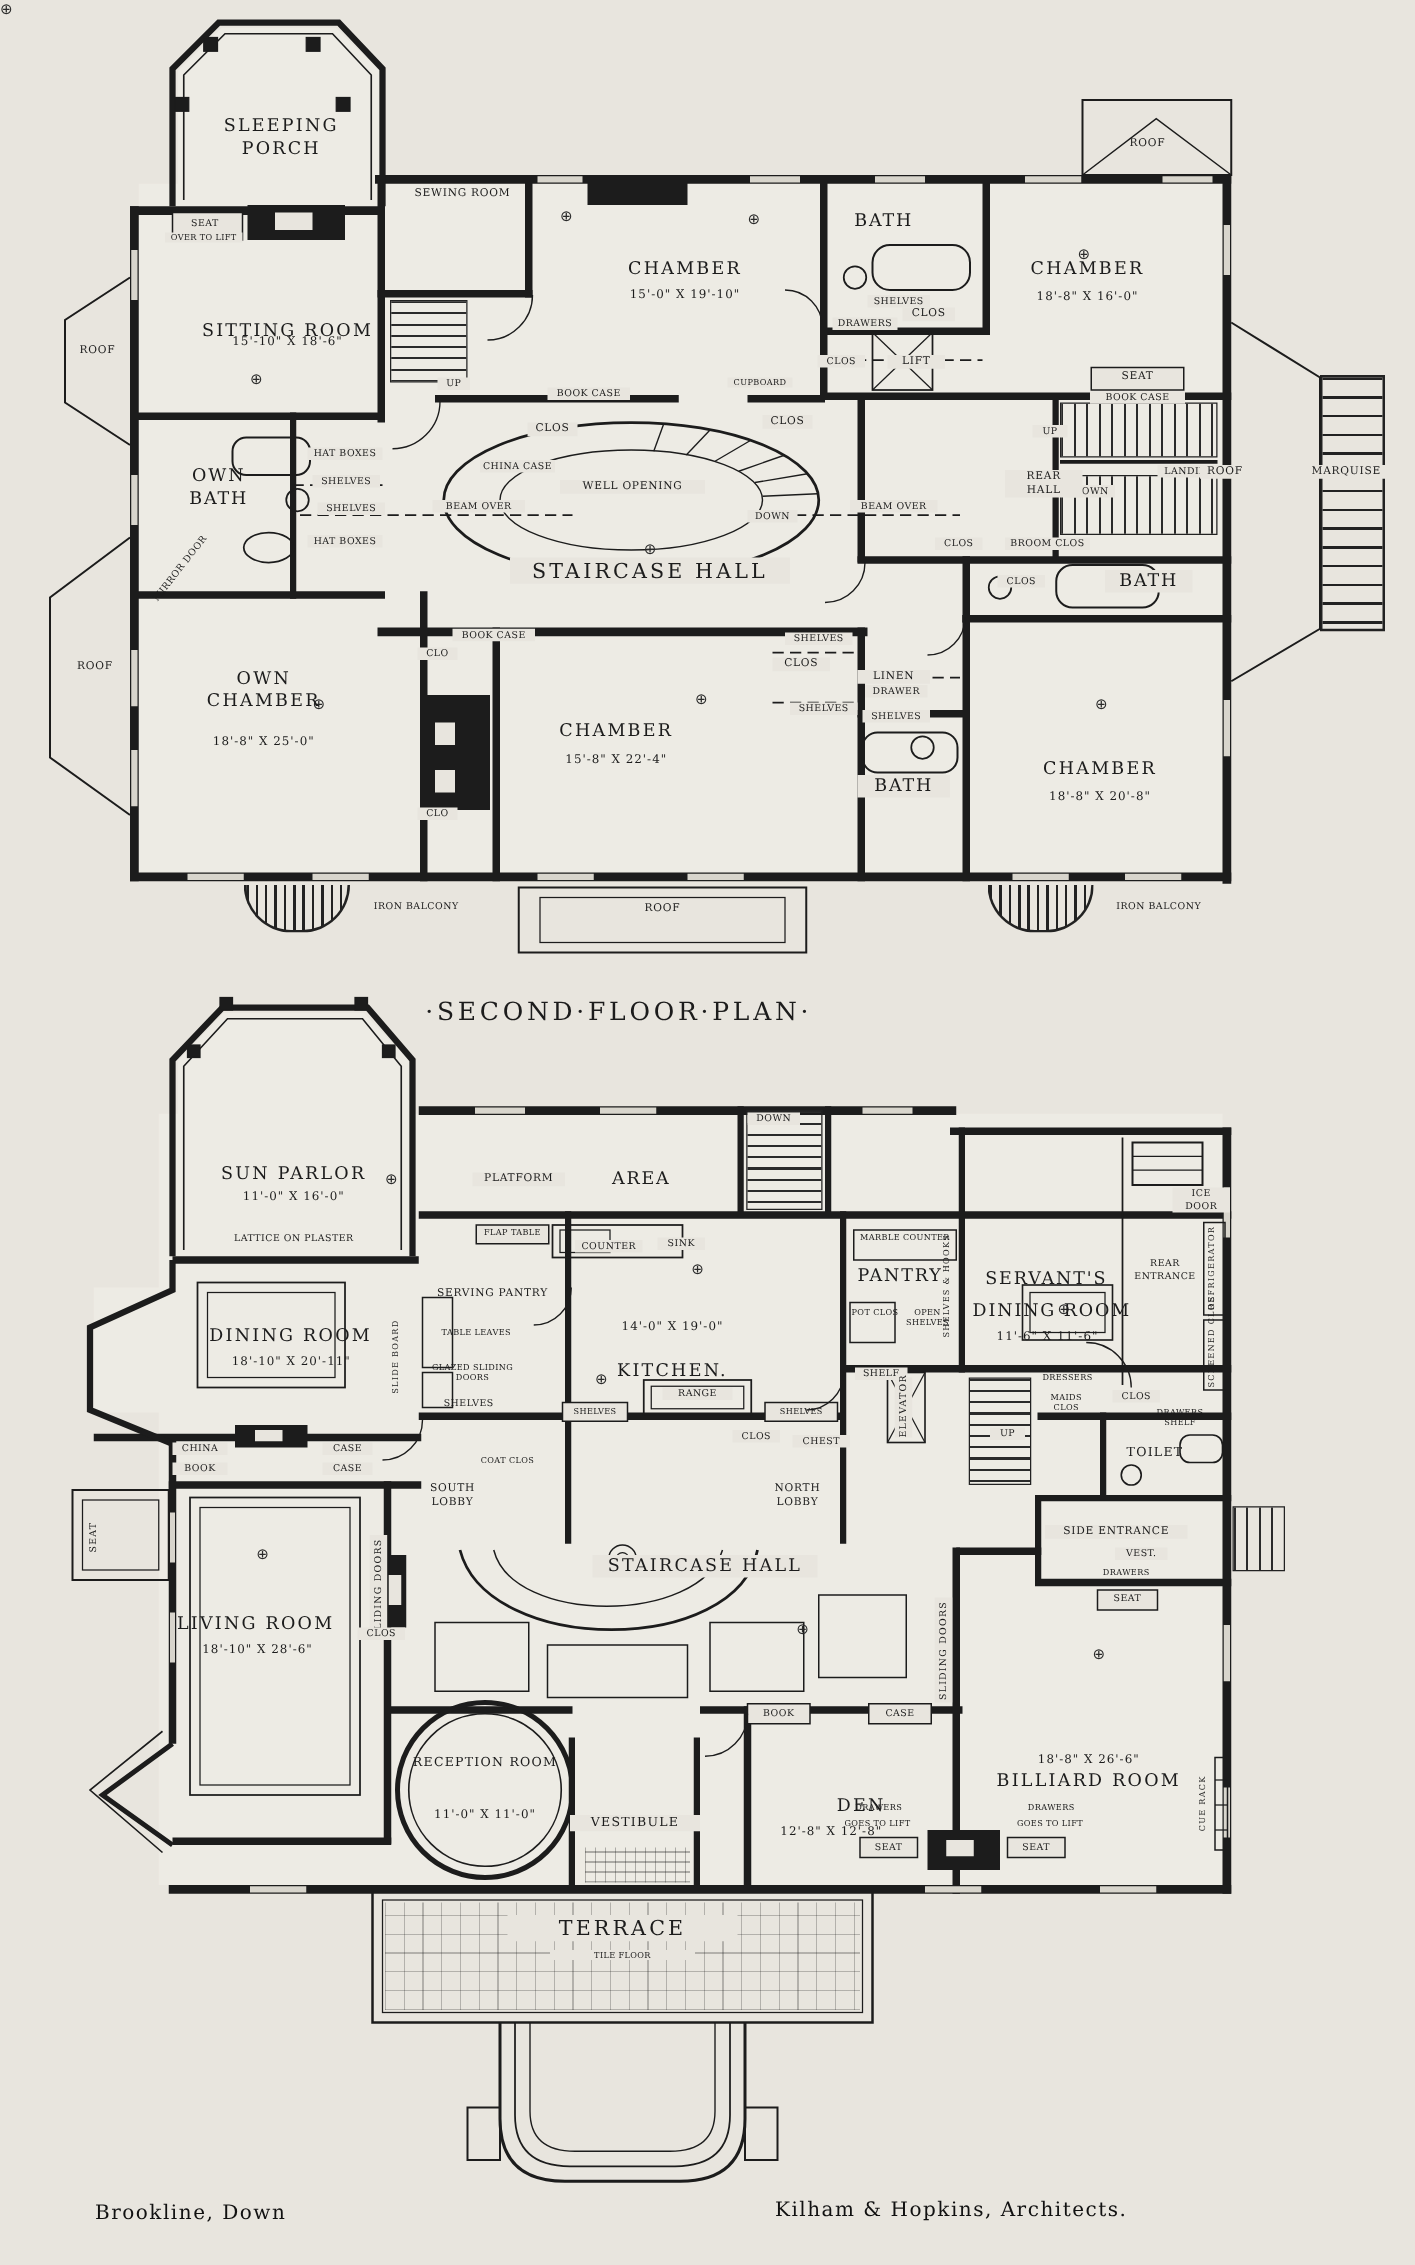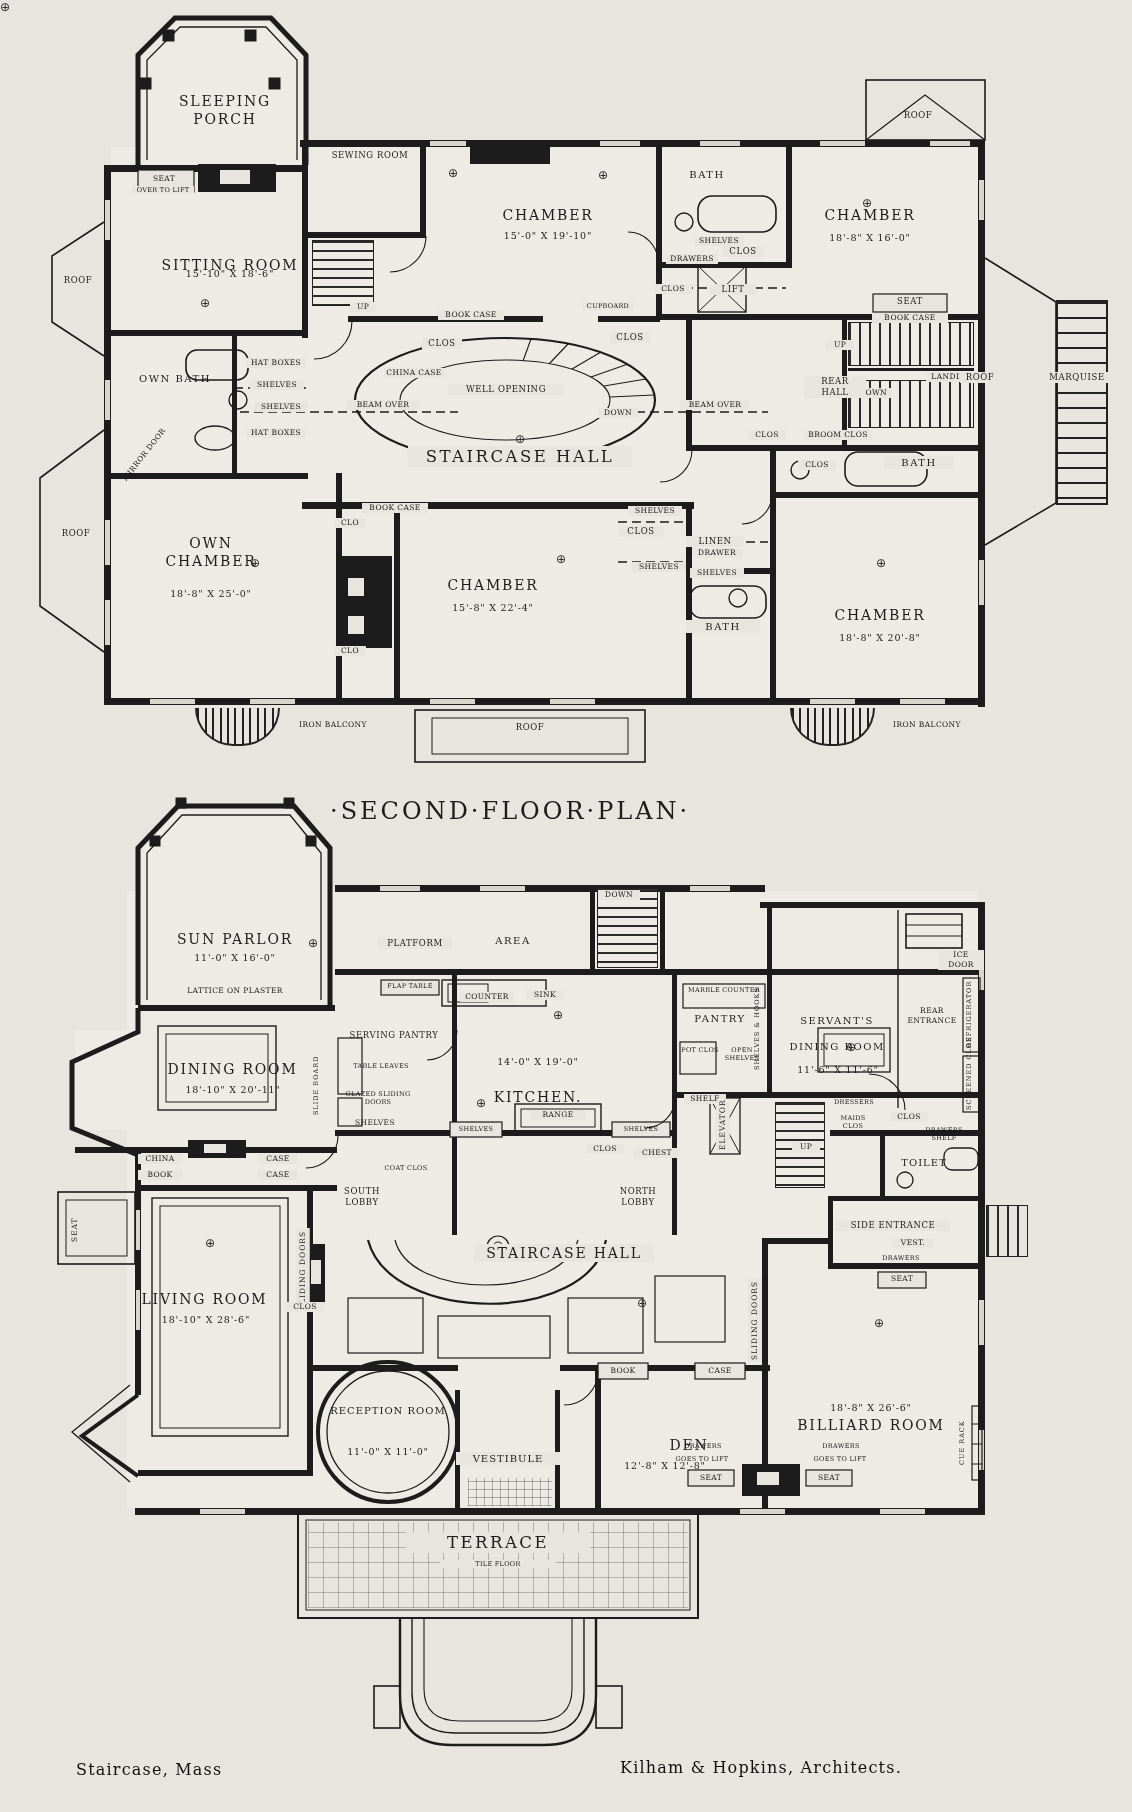--- a/index.html
+++ b/index.html
@@ -9,24 +9,24 @@
   .room{position:absolute;background:#edebe4}
   .w{position:absolute;background:#1c1c1c;display:block}
   .win{position:absolute;background:#d8d5cc;display:block}
   svg.lines{position:absolute;left:0;top:0;pointer-events:none}
   .lb{position:absolute;color:#1c1c1c;text-transform:uppercase;letter-spacing:1px;text-align:center;line-height:1.3;white-space:nowrap;z-index:5}
   .wr{white-space:normal}
   .f6{font-size:6.5px;letter-spacing:.3px}
   .f7{font-size:7.5px;letter-spacing:.4px}
   .f8{font-size:8.5px;letter-spacing:.6px}
   .f10{font-size:10px;letter-spacing:1px}
-  .f12{font-size:10px;letter-spacing:1.5px}
+  .f12{font-size:14px;letter-spacing:1.5px}
   .f14{font-size:14px;letter-spacing:1.8px}
   .f16{font-size:16.5px;letter-spacing:2.5px}
-  .f20{font-size:24px;letter-spacing:3px}
+  .f20{font-size:20px;letter-spacing:3px}
   .dim{font-size:9.5px;letter-spacing:.8px}
   .chip{background:#e8e5de;padding:0 2px}
   .v{writing-mode:vertical-rl;transform:rotate(180deg);letter-spacing:1px}
   .rot{transform:rotate(-52deg)}
   .stair{position:absolute;border:1.5px solid #222;z-index:2}
   .sh{background:repeating-linear-gradient(180deg,#2a2a2a 0 1.6px,transparent 1.6px 9px)}
   .sv{background:repeating-linear-gradient(90deg,#2a2a2a 0 1.6px,transparent 1.6px 10px)}
   .balc{position:absolute;border:2px solid #222;border-top:none;border-radius:0 0 46px 46px;background:repeating-linear-gradient(90deg,#222 0 2px,transparent 2px 7.5px)}
   .marq{position:absolute;border:2px solid #222;background:repeating-linear-gradient(180deg,#222 0 2px,transparent 2px 15px)}
   .tile{position:absolute;background-image:repeating-linear-gradient(0deg,rgba(20,20,20,.25) 0 1px,transparent 1px 15px),repeating-linear-gradient(90deg,rgba(20,20,20,.25) 0 1px,transparent 1px 15px)}
@@ -474,16 +474,16 @@
   <div class="lb f6 v" style="left:958px;top:1412px;height:62px">Cue Rack</div>
   <div class="lb f6" style="left:676px;top:1442px;width:54px">Drawers</div>
   <div class="lb f6" style="left:814px;top:1442px;width:54px">Drawers</div>
   <div class="lb f6" style="left:666px;top:1455px;width:72px">Goes to Lift</div>
   <div class="lb f6" style="left:804px;top:1455px;width:72px">Goes to Lift</div>
   <div class="lb f7" style="left:690px;top:1473px;width:42px">Seat</div>
   <div class="lb f7" style="left:808px;top:1473px;width:42px">Seat</div>
   <div class="lb f16 chip" style="left:406px;top:1532px;width:184px">Terrace</div>
   <div class="lb f6 chip" style="left:440px;top:1560px;width:116px">Tile Floor</div>
 
-  <div class="cap" style="left:76px;top:1760px">Staircase, Mass</div>
+  <div class="cap" style="left:76px;top:1760px">Brookline, Down</div>
   <div class="cap" style="left:620px;top:1758px">Kilham &amp; Hopkins, Architects.</div>
 
 </div>
 
 </body></html>

